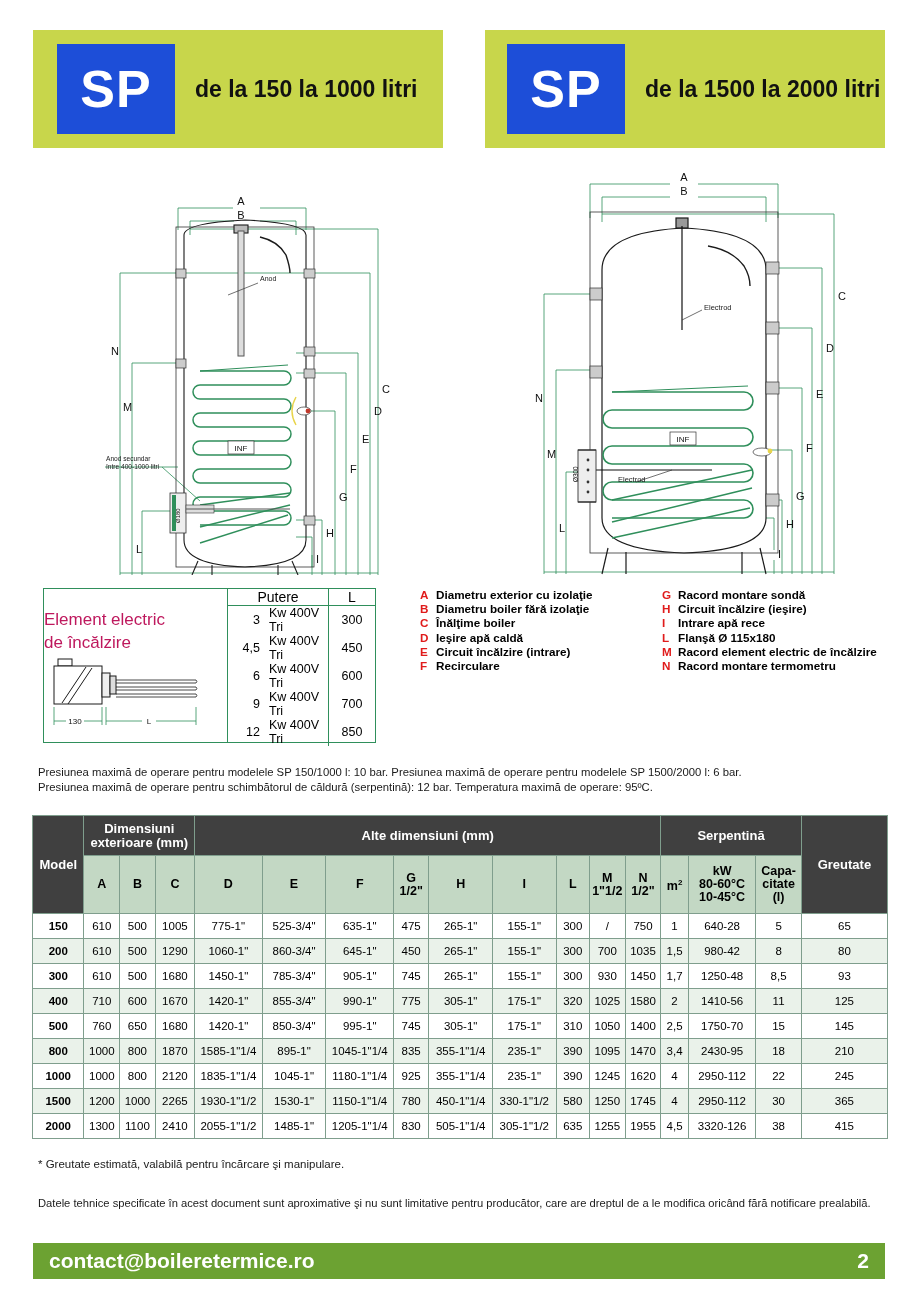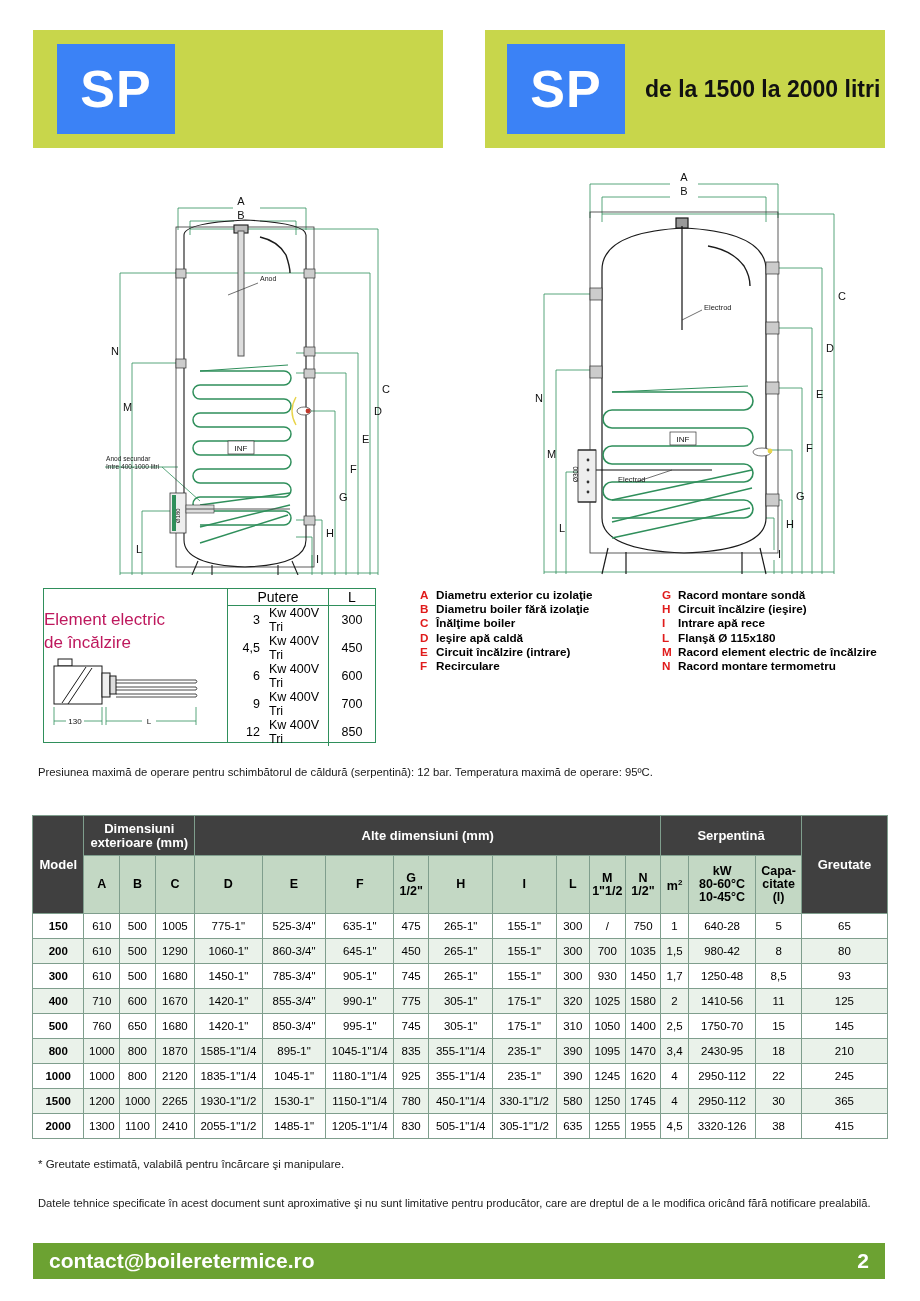--- a/index.html
+++ b/index.html
@@ -24,21 +24,21 @@
     background: #c8d64b;
     display: flex;
     align-items: center;
   }
   .banner-left  { left: 33px;  width: 410px; }
   .banner-right { left: 485px; width: 400px; }
 
   .banner-badge {
     width: 118px;
     height: 90px;
-    background: #3b82f6;
+    background: #1d4ed8;
     margin-left: 24px;
     display: flex;
     align-items: center;
     justify-content: center;
     color: #fff;
     font-size: 52px;
     font-weight: bold;
     letter-spacing: 1px;
   }
   .banner-right .banner-badge { margin-left: 22px; }
@@ -258,20 +258,21 @@
     color: #ffffff;
     font-size: 21px;
     font-weight: bold;
   }
 </style>
 </head>
 <body>
 
 <div class="banner banner-left">
   <div class="banner-badge">SP</div>
+  <div class="banner-text">de la 150 la 1000 litri</div>
 </div>
 
 <div class="banner banner-right">
   <div class="banner-badge">SP</div>
   <div class="banner-text">de la 1500 la 2000 litri</div>
 </div>
 
 <div class="drawing" style="left:100px; top:175px; width:290px; height:400px;">
 <svg width="290" height="400" viewBox="0 0 290 400">
   <g fill="none" stroke="#2f8f5b" stroke-width="0.8">
@@ -642,20 +643,21 @@
       <span class="legend-val">Racord element electric de încălzire</span>
     </div>
     <div class="legend-item">
       <span class="legend-key">N</span>
       <span class="legend-val">Racord montare termometru</span>
     </div>
   </div>
 </div>
 
 <div class="press-note">
+  <div>Presiunea maximă de operare pentru modelele SP 150/1000 l: 10 bar. Presiunea maximă de operare pentru modelele SP 1500/2000 l: 6 bar.</div>
   <div>Presiunea maximă de operare pentru schimbătorul de căldură (serpentină): 12 bar. Temperatura maximă de operare: 95ºC.</div>
 </div>
 
 <table class="main-table">
   <thead>
     <tr class="grp">
       <th rowspan="2" style="width:52px;margin-left:10px;">Model</th>
       <th colspan="3" style="width:110px;">Dimensiuni exterioare (mm)</th>
       <th colspan="9">Alte dimensiuni (mm)</th>
       <th colspan="3">Serpentină</th>

